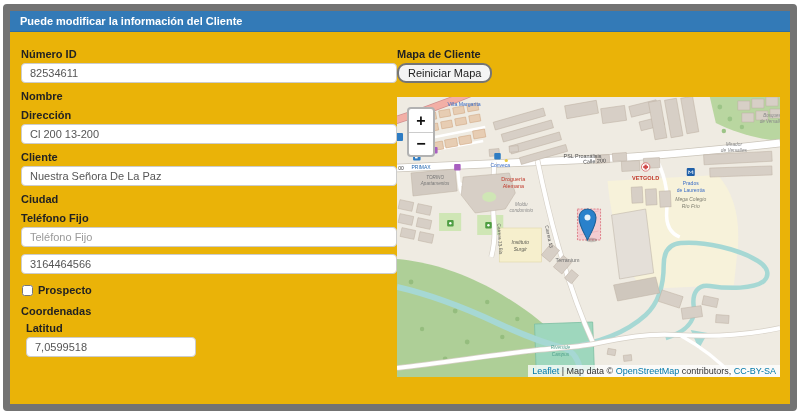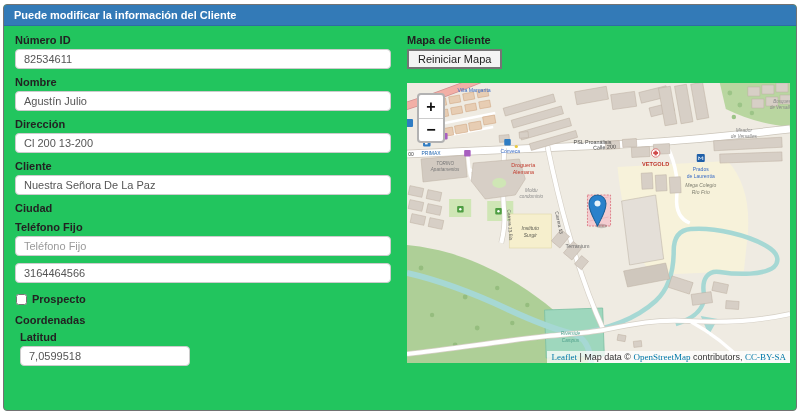--- a/index.html
+++ b/index.html
@@ -1,71 +1,70 @@
 <!DOCTYPE html>
 <html><head>
 <meta charset="utf-8">
 <style>
   * { margin:0; padding:0; box-sizing:border-box; }
   html,body { width:800px; height:414px; background:#fff; overflow:hidden;
               font-family:"Liberation Sans", sans-serif; }
   .panel { position:absolute; left:3px; top:4px; right:3px; bottom:3px;
-           border:1px solid #737373; border-radius:4px; background:#22c55e; overflow:hidden; }
+           border:7px solid #737373; border-radius:4px; background:#eab308; overflow:hidden; }
   .panel-heading { background:#337ab7; color:#fff; font-size:11px; font-weight:bold;
                    padding:4px 10px; border-bottom:1px solid #2e6da4; }
-  .panel-body { display:flex; gap:16px; padding:8px 11px; }
+  .panel-body { display:flex; padding:16px 11px; }
   .col-left { width:376px; flex:none; }
   .col-right { flex:1; min-width:0; }
   .form-group { margin-bottom:7px; }
   .ctrl-label { display:block; font-size:11px; font-weight:bold; color:#222; margin-bottom:3px; }
   .form-control { display:block; width:100%; height:20px; padding:2px 8px; font-size:11px;
                   color:#555; border:1px solid #ccc; border-radius:4px;
                   font-family:"Liberation Sans", sans-serif; background:#fff; }
   .form-control::placeholder { color:#9a9a9a; }
   .checkbox-row { display:flex; align-items:center; gap:5px; margin:10px 0 9px 1px;
                   font-size:11px; font-weight:bold; color:#222; }
   .checkbox-row input { width:11px; height:11px; }
   .coords-title { font-size:11px; font-weight:bold; color:#222; margin-bottom:5px; }
   .coords-row { display:flex; gap:16px; padding-left:5px; }
   .coord-lon { width:178px; } .coord-lat { width:170px; }
-  .btn-reset { background:#f4f4f4; border:2px solid #757575; border-radius:0; color:#222;
+  .btn-reset { background:#f4f4f4; border:2px solid #757575; border-radius:9px; color:#222;
                font-size:11px; padding:2px 9px; margin:3px 0 14px; cursor:pointer;
                font-family:"Liberation Sans", sans-serif; }
   .map-title { font-size:11px; font-weight:bold; color:#222; }
   .map { position:relative; width:383px; height:280px; background:#efebe2; overflow:hidden; }
   .map svg { display:block; width:100%; height:100%; }
   .leaflet-zoom { position:absolute; left:10px; top:10px; width:28px;
                   border:2px solid rgba(0,0,0,0.3); border-radius:4px; background:#fff; z-index:5; }
   .leaflet-zoom .zbtn { height:23px; display:flex; align-items:center; justify-content:center;
                         font-size:16px; font-weight:bold; color:#111; cursor:pointer; }
   .leaflet-zoom .zbtn + .zbtn { border-top:1px solid #ccc; }
   .attribution { position:absolute; right:0; bottom:0; background:rgba(255,255,255,0.75);
                  font-size:9px; color:#333; padding:1px 4px; z-index:5; white-space:pre; }
-  .attribution a { color:#0078A8; text-decoration:none; cursor:pointer;font-family:Liberation Serif, serif; }
+  .attribution a { color:#0078A8; text-decoration:none; cursor:pointer; }
   svg text { font-family:"Liberation Sans", sans-serif; }
   .mlbl { text-anchor:middle; }
   .ital { font-style:italic; }
 </style>
 </head>
 <body>
 
 <div class="panel">
   <div class="panel-heading">
     <span>Puede modificar la información del Cliente</span>
   </div>
   <div class="panel-body">
 
     <div class="col-left">
       <div class="form-group">
         <label class="ctrl-label">Número ID</label>
         <input class="form-control" value="82534611" style="">
       </div>
       <div class="form-group">
         <label class="ctrl-label">Nombre</label>
-        <input class="form-control" value="Agustín Julio" style="">
       </div>
       <div class="form-group">
         <label class="ctrl-label">Dirección</label>
         <input class="form-control" value="Cl 200 13-200" style="">
       </div>
       <div class="form-group">
         <label class="ctrl-label">Cliente</label>
         <input class="form-control" value="Nuestra Señora De La Paz" style="">
       </div>
       <div class="form-group">

